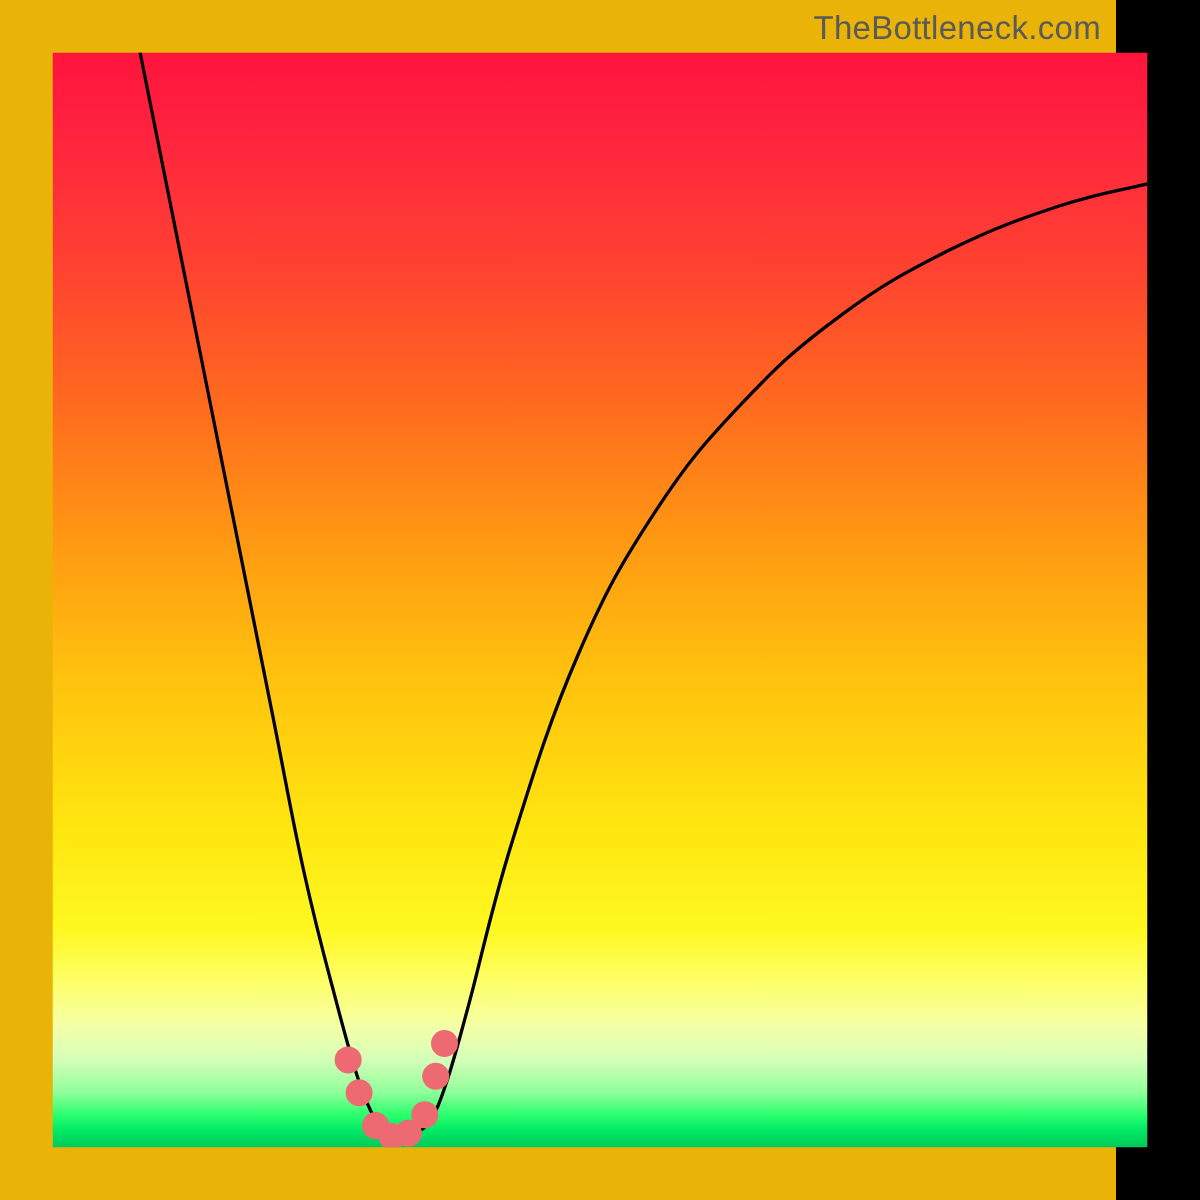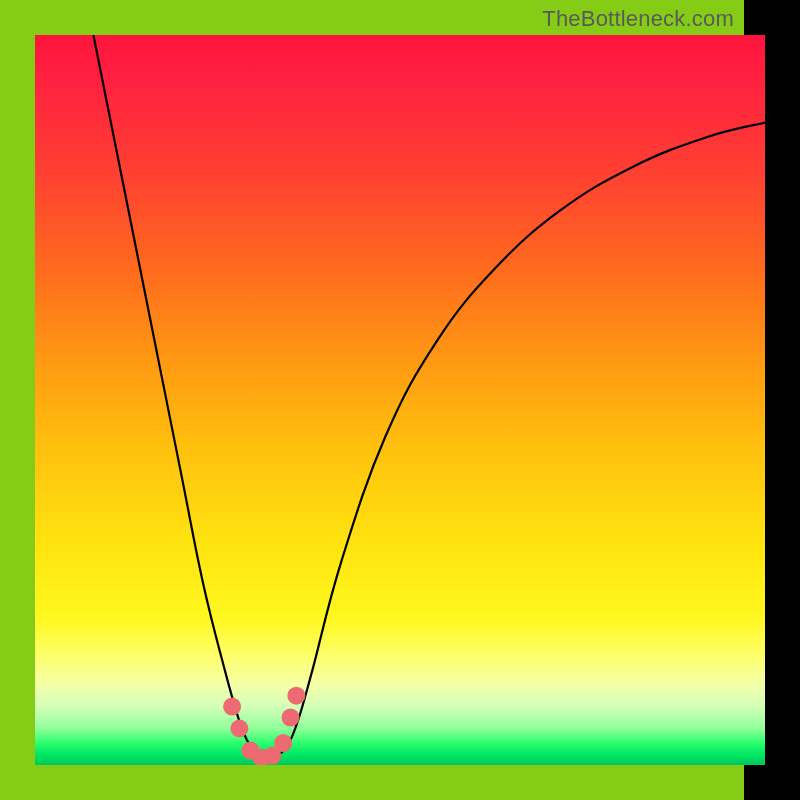--- a/index.html
+++ b/index.html
@@ -8,21 +8,21 @@
     width: 800px;
     height: 800px;
     overflow: hidden;
     background: #000;
     font-family: Arial, Helvetica, sans-serif;
   }
   .frame {
     position: absolute;
     left: 0; top: 0;
     width: 744px; height: 800px;
-    background: #84cc16;
+    background: #eab308;
   }
   .plot-area {
     position: absolute;
     left: 35px;
     top: 35px;
     width: 730px;
     height: 730px;
     overflow: hidden;
   }
   .gradient {

